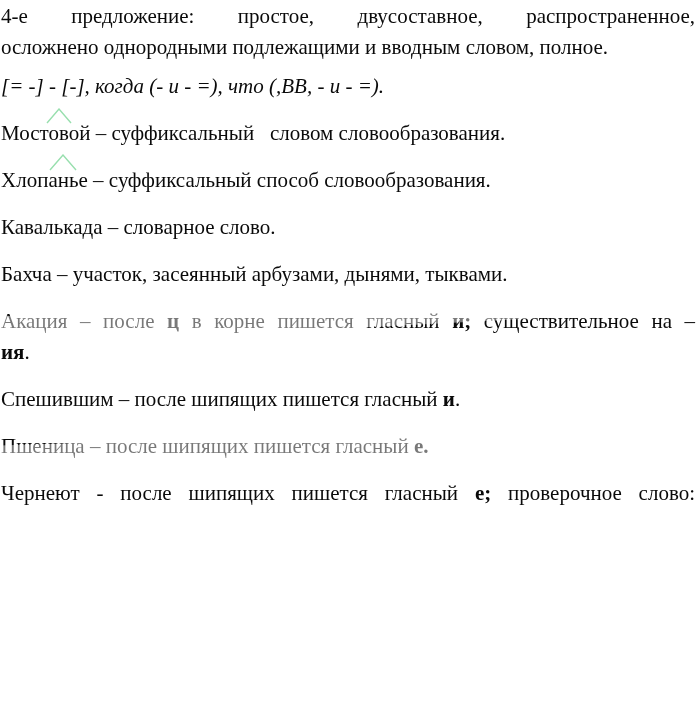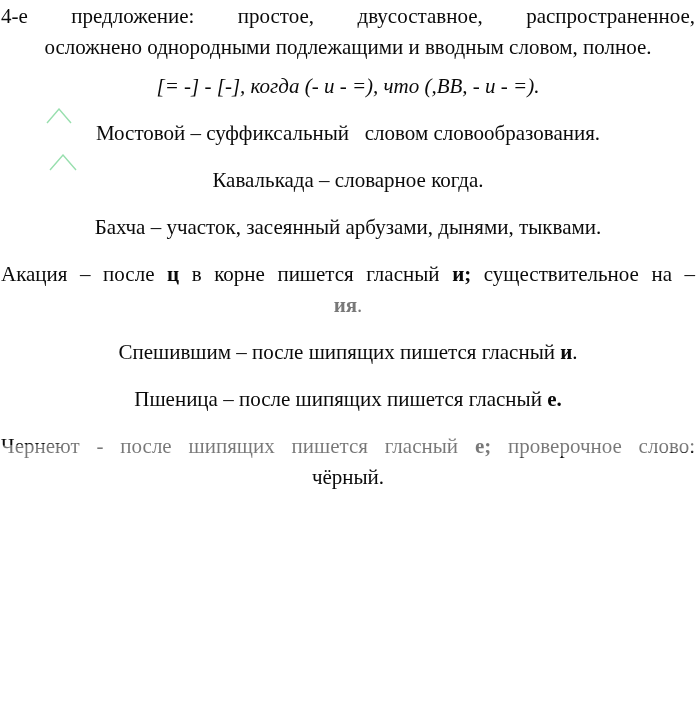--- a/index.html
+++ b/index.html
@@ -16,21 +16,21 @@
     box-sizing:border-box;
     padding:1px 2px 0 1px;
     background:var(--bg);
     color:var(--ink);
     font-family:"Liberation Serif","DejaVu Serif",serif;
     font-size:21px;
     line-height:31px;
   }
   .para{margin:0 0 16px 0;}
   .para-schema{margin-top:-8px;font-style:italic;}
-  .line{text-align:center;}
+  .line{text-align:left;}
   .line.just{text-align:justify;text-align-last:justify;}
   .line b{font-weight:bold;}
   .caret-svg{position:absolute;z-index:2;}
   .caret-svg polyline{fill:none;stroke:var(--caret-color);stroke-width:1.4;}
   #caret-1{left:46px;top:108px;}
   #caret-2{left:49px;top:154px;}
   #watermark{position:absolute;left:2px;top:575px;z-index:3;overflow:visible;pointer-events:none;}
   #watermark text{
     font-family:"Liberation Sans","DejaVu Sans",sans-serif;
     fill:#ffffff;fill-opacity:.88;
@@ -63,21 +63,24 @@
         <div class="line just"><span>4-е предложение: простое, двусоставное, распространенное,</span></div>
         <div class="line"><span>осложнено однородными подлежащими и вводным словом, полное.</span></div>
       </div>
       <div class="para para-schema">
         <div class="line"><span>[= -] - [-], когда (- и - =), что (,ВВ, - и - =).</span></div>
       </div>
       <div class="para">
         <div class="line"><span>Мостовой – суффиксальный  словом словообразования.</span></div>
       </div>
       <div class="para">
-        <div class="line"><span>Кавалькада – словарное когда.</span></div>
+        <div class="line"><span>Хлопанье – суффиксальный способ словообразования.</span></div>
+      </div>
+      <div class="para">
+        <div class="line"><span>Кавалькада – словарное слово.</span></div>
       </div>
       <div class="para">
         <div class="line"><span>Бахча – участок, засеянный арбузами, дынями, тыквами.</span></div>
       </div>
       <div class="para">
         <div class="line just"><span>Акация – после </span><b>ц</b><span> в корне пишется гласный </span><b>и;</b><span> существительное на –</span></div>
         <div class="line"><b>ия</b><span>.</span></div>
       </div>
       <div class="para">
         <div class="line"><span>Спешившим – после шипящих пишется гласный </span><b>и</b><span>.</span></div>

